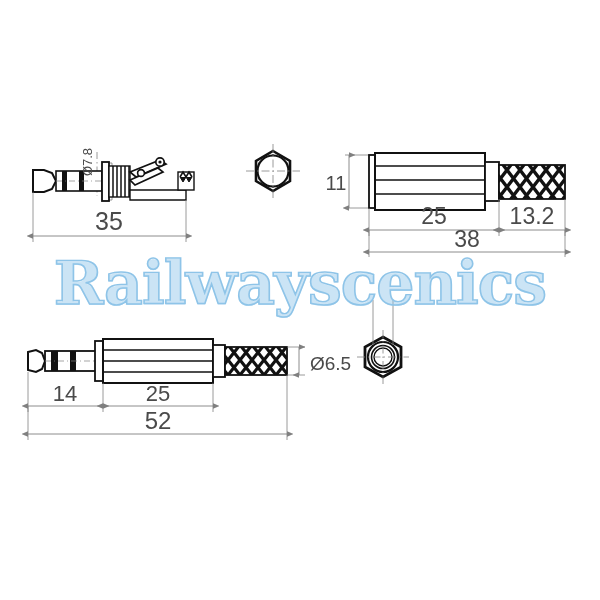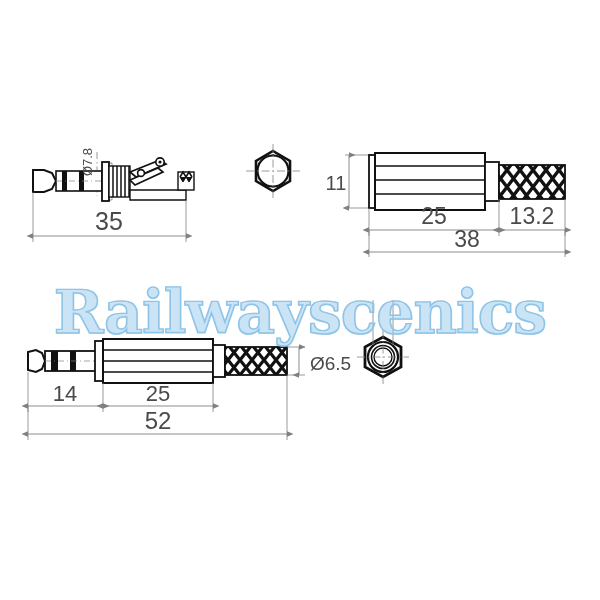--- a/index.html
+++ b/index.html
@@ -20,21 +20,21 @@
   .svg-layer {
     position: absolute;
     left: 0;
     top: 0;
     width: 600px;
     height: 600px;
   }
   .watermark {
     position: absolute;
     left: 0;
-    top: 273px;
+    top: 244px;
     width: 600px;
     height: 78px;
     display: flex;
     align-items: center;
     justify-content: center;
     pointer-events: none;
   }
   .watermark-text {
     font-family: "DejaVu Serif", serif;
     font-size: 60px;

